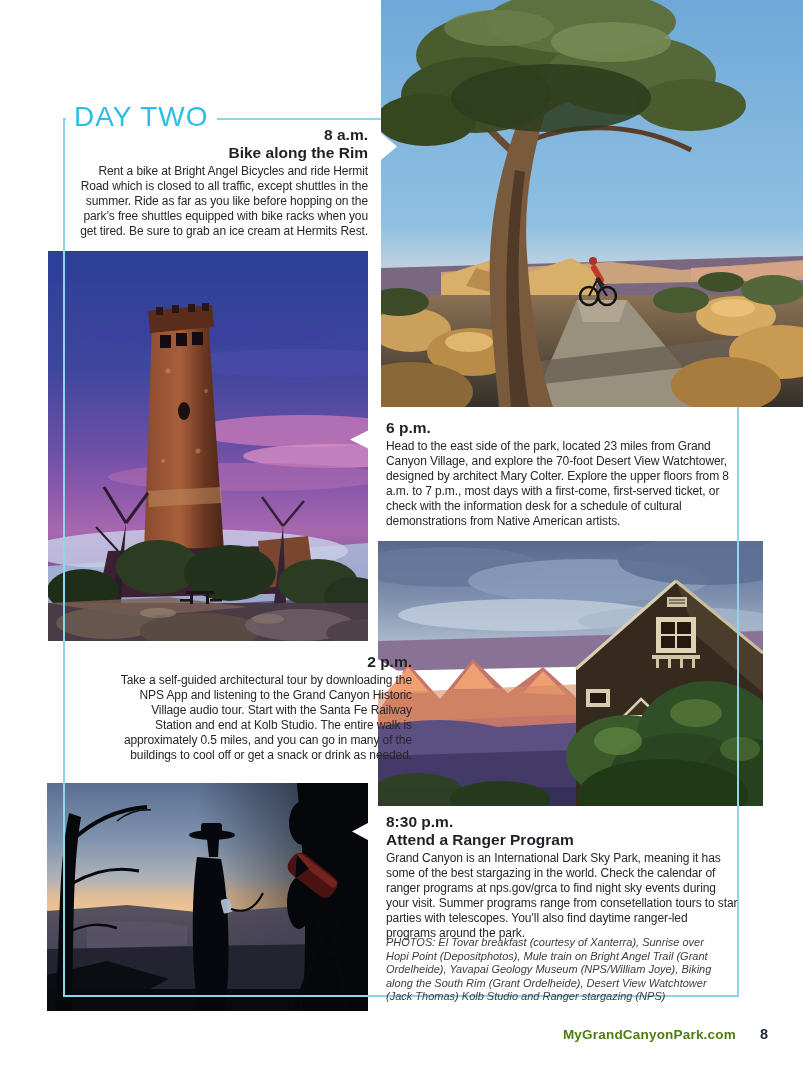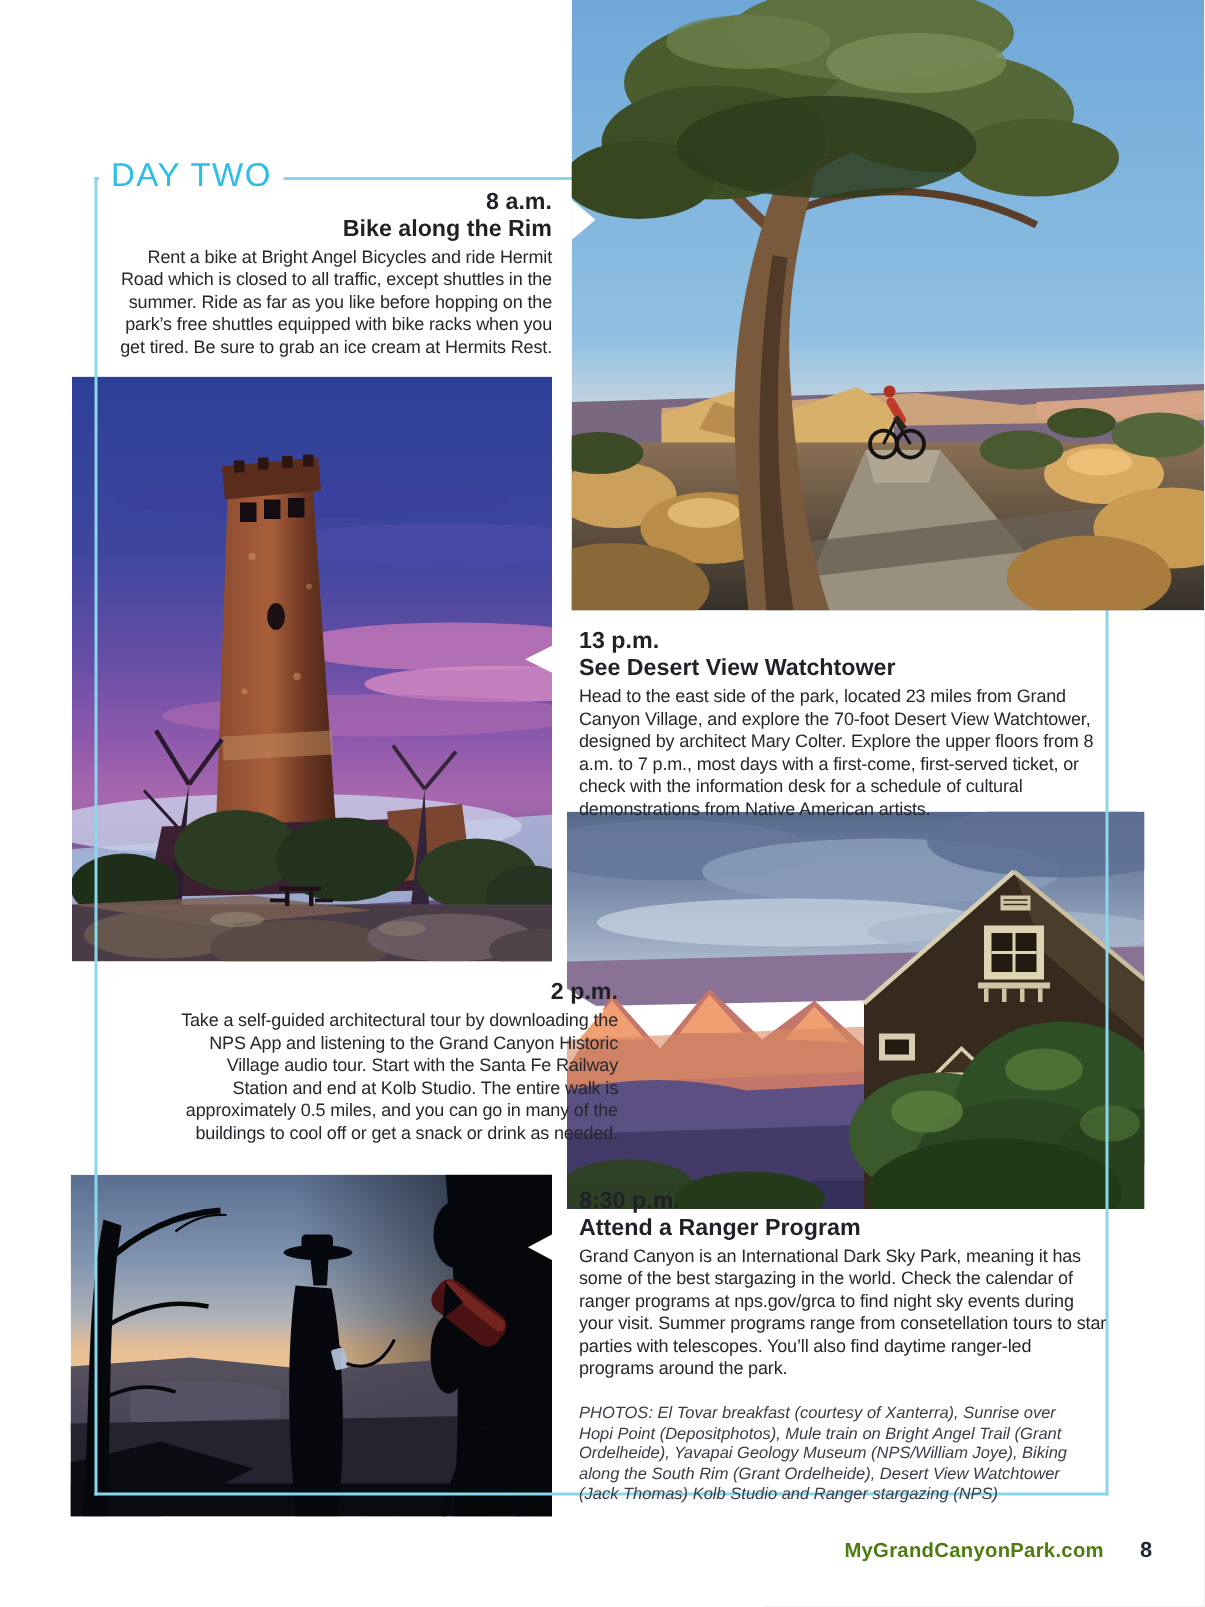--- a/index.html
+++ b/index.html
@@ -9,33 +9,33 @@
   .photo svg{display:block;width:100%;height:100%;}
 
   
   .frame-line{position:absolute;background:#8ad6ec;z-index:2;}
   #frame-top{left:63px;top:118px;width:676px;height:2px;}
   #frame-left{left:63px;top:118px;width:2px;height:879px;}
   #frame-right{left:737px;top:118px;width:2px;height:879px;}
   #frame-bottom{left:63px;top:995px;width:676px;height:2px;}
 
   .day-label{position:absolute;left:66px;top:103px;z-index:4;background:#ffffff;
-             padding:0 8px;color:#2abee9;font-size:22px;line-height:28px;
+             padding:0 8px;color:#2abee9;font-size:28px;line-height:28px;
              letter-spacing:1px;font-weight:400;}
 
   .tblock{position:absolute;z-index:4;color:#232429;}
   .tblock .time,.tblock .title{font-weight:bold;font-size:15.5px;line-height:18px;color:#1f2127;}
   .tblock .body{margin-top:2px;font-size:12px;line-height:15px;letter-spacing:-0.1px;color:#26272c;}
   .align-right{text-align:right;}
   .align-left{text-align:left;}
 
   #block-8am{left:80px;top:126px;width:288px;}
   #block-12pm{left:386px;top:419px;width:352px;}
   #block-2pm{left:76px;top:653px;width:292px;margin-left:44px;}
-  #block-830pm{left:386px;top:792px;width:352px;}
+  #block-830pm{left:386px;top:813px;width:352px;}
 
   .credits{position:absolute;left:386px;top:936px;width:342px;z-index:4;
            font-style:italic;font-size:11px;line-height:13.5px;color:#3b3c44;}
 
   .callout{position:absolute;background:#ffffff;z-index:4;}
   .arrow-right{clip-path:polygon(0 0,100% 50%,0 100%);}
   .arrow-left{clip-path:polygon(100% 0,0 50%,100% 100%);}
   #arrow-8am{left:381px;top:133px;width:16px;height:27px;}
   #arrow-12pm{left:350px;top:424px;width:31px;height:31px;}
   #arrow-2pm{left:378px;top:659px;width:25px;height:30px;}
@@ -317,22 +317,21 @@
   <div class="callout arrow-right" id="arrow-2pm"></div>
   <div class="callout arrow-left" id="arrow-830pm"></div>
 
   <div class="tblock align-right" id="block-8am">
     <div class="time">8 a.m.</div>
     <div class="title">Bike along the Rim</div>
     <div class="body">Rent a bike at Bright Angel Bicycles and ride Hermit Road which is closed to all traffic, except shuttles in the summer. Ride as far as you like before hopping on the park’s free shuttles equipped with bike racks when you get tired. Be sure to grab an ice cream at Hermits Rest.</div>
   </div>
 
   <div class="tblock align-left" id="block-12pm">
-    <div class="time">13 p.m.</div>
-    <div class="title">See Desert View Watchtower</div>
+    <div class="time">6 p.m.</div>
     <div class="body">Head to the east side of the park, located 23 miles from Grand Canyon Village, and explore the 70-foot Desert View Watchtower, designed by architect Mary Colter. Explore the upper floors from 8 a.m. to 7 p.m., most days with a first-come, first-served ticket, or check with the information desk for a schedule of cultural demonstrations from Native American artists.</div>
   </div>
 
   <div class="tblock align-right" id="block-2pm">
     <div class="time">2 p.m.</div>
     <div class="body">Take a self-guided architectural tour by downloading the NPS App and listening to the Grand Canyon Historic Village audio tour. Start with the Santa Fe Railway Station and end at Kolb Studio. The entire walk is approximately 0.5 miles, and you can go in many of the buildings to cool off or get a snack or drink as needed.</div>
   </div>
 
   <div class="tblock align-left" id="block-830pm">
     <div class="time">8:30 p.m.</div>

